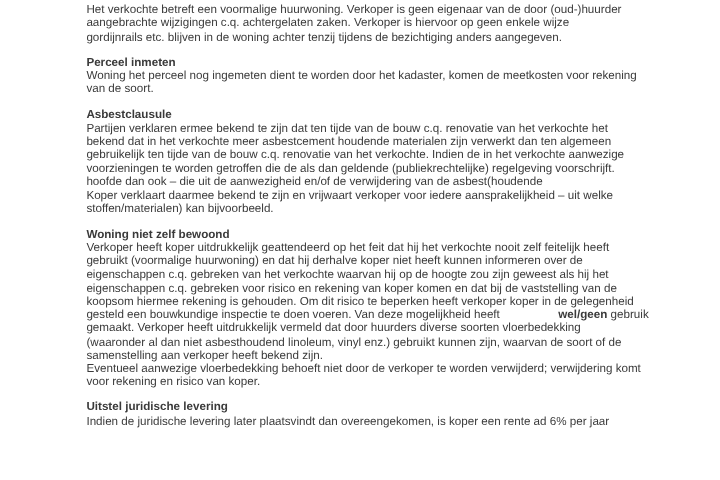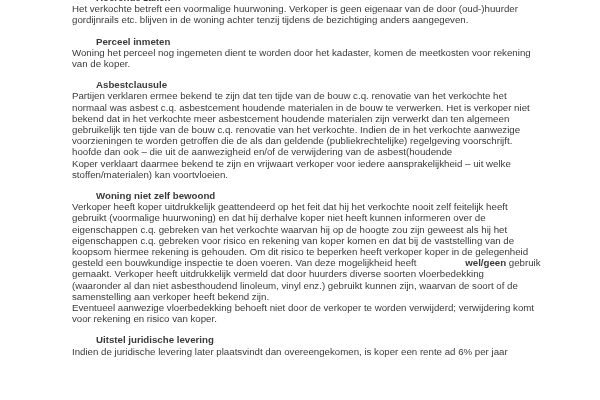--- a/index.html
+++ b/index.html
@@ -26,58 +26,57 @@
     top: -8px;
     width: 492px;
     color: #3a3a3a;
     font-size: 9.7px;
     line-height: 11.2px;
     -webkit-font-smoothing: antialiased;
   }
   .section-heading {
     font-weight: bold;
     white-space: nowrap;
-    margin-left: 24px;
   }
   .section + .section .section-heading {
     margin-top: 10px;
   }
   .text-line {
     white-space: nowrap;
   }
   .seg-bold {
     font-weight: bold;
     margin-left: 46px;
   }
 </style>
 </head>
 <body style="background: rgb(255, 255, 255);">
 
 <div class="page">
   <div class="doc" id="sections-root" style="color: rgb(58, 58, 58);">
       <div class="section">
         <div class="section-heading">Roerende zaken</div>
         <div class="text-line">Het verkochte betreft een voormalige huurwoning. Verkoper is geen eigenaar van de door (oud-)huurder</div>
+        <div class="text-line">aangebrachte wijzigingen c.q. achtergelaten zaken. Verkoper is hiervoor op geen enkele wijze</div>
         <div class="text-line">gordijnrails etc. blijven in de woning achter tenzij tijdens de bezichtiging anders aangegeven.</div>
       </div>
       <div class="section">
         <div class="section-heading">Perceel inmeten</div>
         <div class="text-line">Woning het perceel nog ingemeten dient te worden door het kadaster, komen de meetkosten voor rekening</div>
-        <div class="text-line">van de koper.</div>
+        <div class="text-line">van de soort.</div>
       </div>
       <div class="section">
         <div class="section-heading">Asbestclausule</div>
         <div class="text-line">Partijen verklaren ermee bekend te zijn dat ten tijde van de bouw c.q. renovatie van het verkochte het</div>
-        <div class="text-line">normaal was asbest c.q. asbestcement houdende materialen in de bouw te verwerken. Het is verkoper niet</div>
         <div class="text-line">bekend dat in het verkochte meer asbestcement houdende materialen zijn verwerkt dan ten algemeen</div>
         <div class="text-line">gebruikelijk ten tijde van de bouw c.q. renovatie van het verkochte. Indien de in het verkochte aanwezige</div>
         <div class="text-line">voorzieningen te worden getroffen die de als dan geldende (publiekrechtelijke) regelgeving voorschrijft.</div>
         <div class="text-line">hoofde dan ook – die uit de aanwezigheid en/of de verwijdering van de asbest(houdende</div>
         <div class="text-line">Koper verklaart daarmee bekend te zijn en vrijwaart verkoper voor iedere aansprakelijkheid – uit welke</div>
-        <div class="text-line">stoffen/materialen) kan voortvloeien.</div>
+        <div class="text-line">stoffen/materialen) kan bijvoorbeeld.</div>
       </div>
       <div class="section">
         <div class="section-heading">Woning niet zelf bewoond</div>
         <div class="text-line">Verkoper heeft koper uitdrukkelijk geattendeerd op het feit dat hij het verkochte nooit zelf feitelijk heeft</div>
         <div class="text-line">gebruikt (voormalige huurwoning) en dat hij derhalve koper niet heeft kunnen informeren over de</div>
         <div class="text-line">eigenschappen c.q. gebreken van het verkochte waarvan hij op de hoogte zou zijn geweest als hij het</div>
         <div class="text-line">eigenschappen c.q. gebreken voor risico en rekening van koper komen en dat bij de vaststelling van de</div>
         <div class="text-line">koopsom hiermee rekening is gehouden. Om dit risico te beperken heeft verkoper koper in de gelegenheid</div>
         <div class="text-line"><span class="seg">gesteld een bouwkundige inspectie te doen voeren. Van deze mogelijkheid heeft </span><span class="seg-bold">wel/geen</span><span class="seg"> gebruik</span></div>
         <div class="text-line">gemaakt. Verkoper heeft uitdrukkelijk vermeld dat door huurders diverse soorten vloerbedekking</div>

